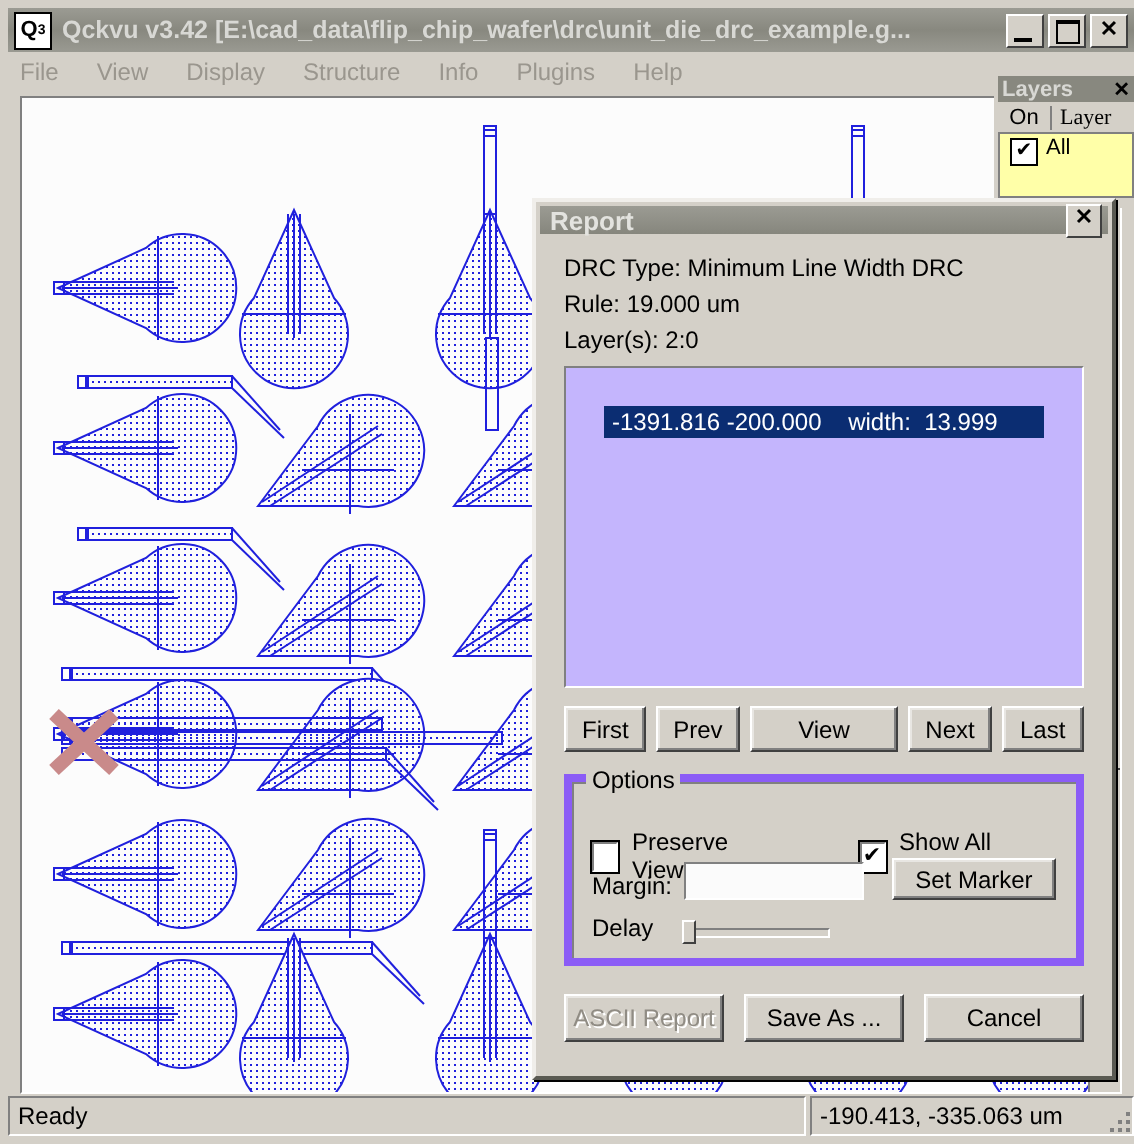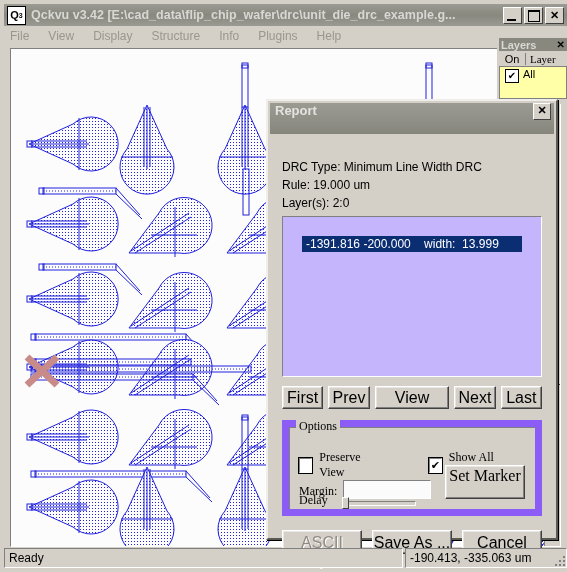--- a/index.html
+++ b/index.html
@@ -86,23 +86,23 @@
 
   
   .report{
     position:absolute;left:264px;top:97px;width:292px;height:441px;
     background:#d4d0c8;box-sizing:border-box;
     border-top:2px solid #f0eeea;border-left:2px solid #f0eeea;
     border-right:2px solid #5a5a52;border-bottom:2px solid #5a5a52;
     box-shadow:1px 1px 0 #000;
   }
   .rp-title{
-    height:31px;margin:2px 2px 16px 2px;
+    height:14px;margin:2px 2px 0 2px;
     background:linear-gradient(to bottom,#9b9b93,#86867d);
-    display:flex;align-items:flex-start;justify-content:space-between;
+    display:flex;align-items:center;justify-content:space-between;
   }
   .rp-title span{color:#e3e3df;font-weight:bold;font-size:13px;margin-left:5px;}
   .rp-x{
     width:16px;height:15px;background:#d4d0c8;margin-right:3px;
     border-top:1px solid #fff;border-left:1px solid #fff;
     border-right:1px solid #404040;border-bottom:1px solid #404040;
     font-size:11px;font-weight:bold;text-align:center;line-height:13px;color:#000;
   }
   .rp-body{padding:10px 14px 0 14px;}
   .rp-line{font-size:12px;color:#000;margin-bottom:4px;white-space:nowrap;}
@@ -111,53 +111,53 @@
     border-top:1px solid #808080;border-left:1px solid #808080;
     border-right:1px solid #fff;border-bottom:1px solid #fff;
     padding:19px;overflow:hidden;
   }
   .rp-row{
     background:#0b2d72;color:#fff;font-size:12px;padding:1px 4px;white-space:pre;
     font-family:"Liberation Sans",sans-serif;
   }
   .nav-row{display:flex;gap:5px;margin:9px 14px 0 14px;}
   .btn{
-    background:#d4d0c8;color:#000;font-size:16px;text-align:center;
+    background:#d4d0c8;color:#000;font-size:12px;text-align:center;
     border-top:1px solid #fff;border-left:1px solid #fff;
     border-right:1px solid #404040;border-bottom:1px solid #404040;
     box-shadow:inset -1px -1px 0 #808080, inset 1px 1px 0 #e8e6e2;
     padding:3px 0;box-sizing:border-box;
   }
   .btn.disabled{color:#908c84;text-shadow:1px 1px 0 #fff;}
   .nav-row .btn{height:23px;line-height:16px;}
   .nav-first{width:42px}.nav-prev{width:42px}.nav-view{width:76px}
   .nav-next{width:42px}.nav-last{width:42px}
 
   .group{
-    margin:11px 14px 0 14px;border:7px solid #8b5cf6;box-shadow:inset 1px 1px 0 #808080;
-    position:relative;height:96px;box-sizing:border-box;font-family:Liberation Serif, serif;
+    margin:11px 14px 0 14px;border:4px solid #8b5cf6;box-shadow:inset 1px 1px 0 #808080;
+    position:relative;height:96px;box-sizing:border-box;
   }
   .group-legend{
     position:absolute;top:-8px;left:7px;background:#d4d0c8;padding:0 3px;font-size:12px;color:#000;
   }
   .opt-row1{position:absolute;top:4px;left:10px;right:10px;display:flex;align-items:center;margin-top:19px;}
   .chk{width:13px;height:13px;background:#fff;border-top:1px solid #808080;border-left:1px solid #808080;
        border-right:1px solid #fff;border-bottom:1px solid #fff;outline:1px solid #000;
        margin-right:7px;font-size:11px;line-height:12px;text-align:center;color:#000;}
   .chk.on:after{content:"\2714";font-size:11px;}
   .opt-lbl{font-size:12px;color:#000;}
   .spacer{width:57px;}
   .opt-row2{position:absolute;top:38px;left:10px;right:10px;display:flex;align-items:flex-end;}
   .margin-lbl{font-size:12px;color:#000;margin-right:6px;}
   .margin-in{
     width:92px;height:19px;background:#fbfbfb;box-sizing:border-box;
     border-top:1px solid #808080;border-left:1px solid #808080;
     border-right:1px solid #fff;border-bottom:1px solid #fff;
   }
-  .setmarker{width:84px;height:34px;line-height:14px;margin-left:14px;}
+  .setmarker{width:84px;height:21px;line-height:14px;margin-left:14px;}
   .opt-row3{position:absolute;top:66px;left:10px;display:flex;align-items:flex-end;}
   .delay-lbl{font-size:12px;color:#000;margin-right:14px;}
   .slider{position:relative;width:72px;height:12px;}
   .slider .track{position:absolute;top:5px;left:0;width:72px;height:3px;background:#d4d0c8;
     border-top:1px solid #808080;border-left:1px solid #808080;
     border-right:1px solid #fff;border-bottom:1px solid #fff;}
   .slider .knob{position:absolute;left:0;top:1px;width:5px;height:10px;background:#d4d0c8;
     border-top:1px solid #fff;border-left:1px solid #fff;
     border-right:1px solid #404040;border-bottom:1px solid #404040;}
   .bot-row{display:flex;margin:14px 14px 0 14px;gap:10px;}

